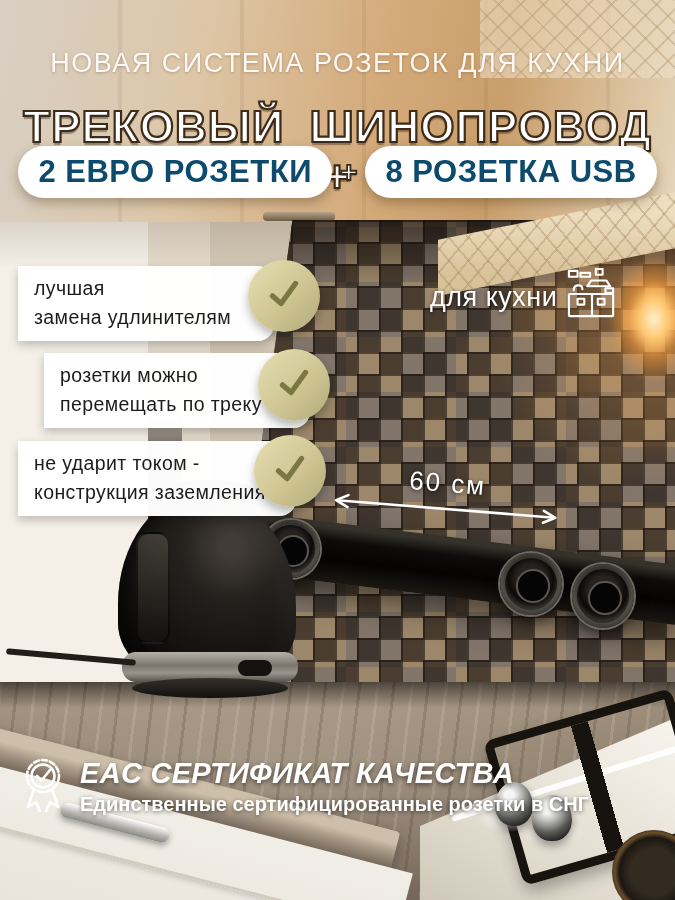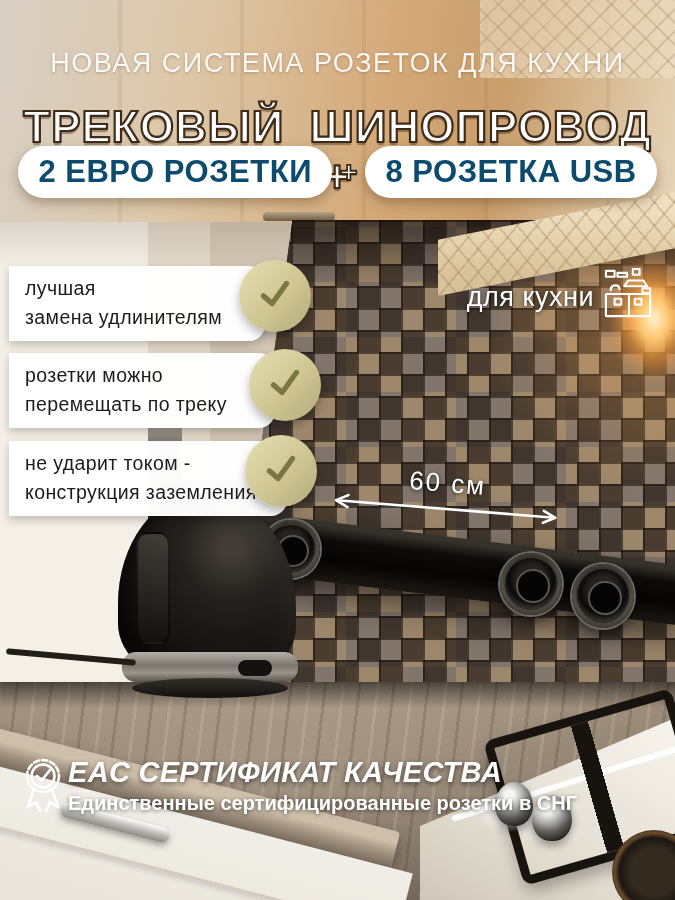--- a/index.html
+++ b/index.html
@@ -126,42 +126,42 @@
   .title{position:absolute;left:0;top:86px;width:100%;text-align:center;
     font-size:44px;font-weight:800;letter-spacing:1px;word-spacing:12px;color:#fff;
     -webkit-text-stroke:2.2px #3f2b19;
     text-shadow:0 3px 1px rgba(63,43,25,.45);margin-top:16px;}
   .pills{position:absolute;left:0;top:146px;width:100%;display:flex;justify-content:center;align-items:center;gap:8px;}
   .pill{background:#fff;border-radius:30px;padding:8px 20px;font-size:31px;font-weight:800;
     letter-spacing:.5px;color:#0c4a6e;box-shadow:0 5px 12px rgba(70,45,20,.35);white-space:nowrap;}
   .pill-plus{font-size:30px;font-weight:900;color:#fff;-webkit-text-stroke:1.8px #3f2b19;
     text-shadow:0 2px 1px rgba(63,43,25,.45);}
 
-  .feature{position:absolute;left:9px;}
+  .feature{position:absolute;left:18px;}
   .f1{top:266px;} .f2{top:353px;} .f3{top:441px;}
   .feature-box{background:rgba(255,255,255,.98);border-radius:0 16px 16px 0;
     padding:8px 16px;font-size:19.5px;line-height:1.5;letter-spacing:.4px;color:#1c1c1c;
     box-shadow:0 4px 10px rgba(0,0,0,.22);}
-  .f1 .feature-box{width:256px;} .f2 .feature-box{width:266px;} .f3 .feature-box{width:278px;}
+  .f1 .feature-box{width:256px;} .f2 .feature-box{width:266px;margin-left:26px;} .f3 .feature-box{width:278px;}
   .feature-check{position:absolute;width:72px;height:72px;border-radius:50%;
     background:linear-gradient(135deg,#e6dfb2,#cfc693 55%,#b3aa7c);
     box-shadow:0 5px 10px rgba(0,0,0,.28);display:flex;align-items:center;justify-content:center;}
   .f1 .feature-check{left:230px;top:-6px;}
   .f2 .feature-check{left:240px;top:-4px;}
   .f3 .feature-check{left:236px;top:-6px;}
 
-  .use-cases{position:absolute;left:430px;top:268px;width:224px;display:flex;flex-direction:column;gap:6px;color:#fff;}
+  .use-cases{position:absolute;left:430px;top:268px;width:224px;display:flex;flex-direction:row;gap:6px;color:#fff;}
   .uc-row{display:flex;align-items:center;justify-content:flex-end;gap:10px;
     font-size:27px;letter-spacing:.5px;text-shadow:0 1px 4px rgba(0,0,0,.65);}
 
   .measure{position:absolute;left:328px;top:468px;width:238px;text-align:center;color:#fff;
     transform:rotate(4.6deg);font-size:26px;letter-spacing:2px;text-shadow:0 1px 4px rgba(0,0,0,.7);}
   .measure svg{display:block;margin-top:2px;}
 
-  .cert{position:absolute;left:18px;top:756px;display:flex;align-items:flex-start;color:#fff;}
+  .cert{position:absolute;left:18px;top:756px;display:flex;align-items:center;gap:12px;color:#fff;}
   .cert-title{font-size:29px;font-style:italic;font-weight:800;letter-spacing:.3px;
     text-shadow:0 2px 5px rgba(0,0,0,.55);white-space:nowrap;}
   .cert-sub{font-size:20px;font-weight:700;margin-top:3px;text-shadow:0 1px 4px rgba(0,0,0,.55);white-space:nowrap;}
 </style>
 </head>
 <body>
 
 <div class="stage">
 
   <div class="photo-top"></div>

